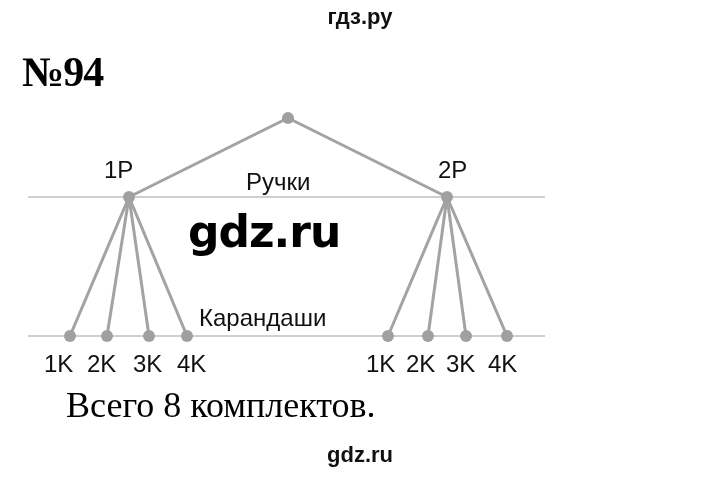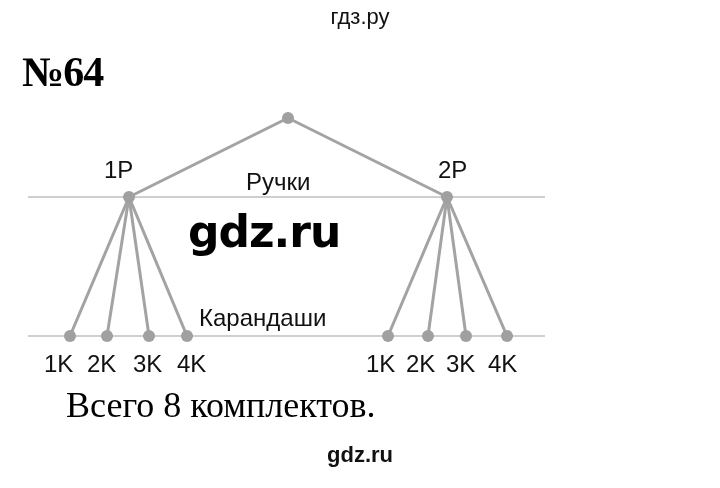--- a/index.html
+++ b/index.html
@@ -1,36 +1,36 @@
 <!DOCTYPE html>
 <html><head>
 <meta charset="utf-8">
 <style>
   html, body { margin: 0; padding: 0; background: #ffffff; }
   body { width: 720px; height: 488px; position: relative; overflow: hidden; }
   .abs { position: absolute; }
   .site-top { top: 4px; left: 0; width: 720px; text-align: center;
-    font-family: "Liberation Sans", sans-serif; font-weight: normal; font-size: 22px; color: #111; }
+    font-family: "Liberation Sans", sans-serif; font-weight: bold; font-size: 22px; color: #111; }
   .problem-num { left: 22px; top: 48px; font-family: "Liberation Serif", serif;
     font-weight: bold; font-size: 42px; color: #000; letter-spacing: -1px; }
   .answer { left: 22px; top: 384px; font-family: "Liberation Serif", serif;
     font-size: 36px; color: #000; margin-left: 44px; }
   .site-bottom { top: 442px; left: 0; width: 720px; text-align: center;
     font-family: "Liberation Sans", sans-serif; font-weight: bold; font-size: 22px; color: #111; }
   .watermark { left: 188px; top: 206px; font-family: "DejaVu Sans", sans-serif;
     font-weight: bold; font-size: 44px; color: #000; letter-spacing: -1px; }
   svg.tree { position: absolute; left: 0; top: 0; }
   .lbl { font-family: "Liberation Sans", sans-serif; font-size: 24px; fill: #111; }
 </style>
 </head>
 <body>
 
 <div class="abs site-top">гдз.ру</div>
 
-<div class="abs problem-num">№64</div>
+<div class="abs problem-num">№94</div>
 
 <svg class="tree" width="720" height="488" viewBox="0 0 720 488">
 
   <line x1="28" y1="197" x2="545" y2="197" stroke="#cfcfcf" stroke-width="2"></line>
   <line x1="28" y1="336" x2="545" y2="336" stroke="#cfcfcf" stroke-width="2"></line>
 
   <g stroke="#a3a3a3" stroke-width="3" stroke-linecap="round">
     <line x1="288" y1="118" x2="129" y2="197"></line>
     <line x1="288" y1="118" x2="447" y2="197"></line>
   </g>

